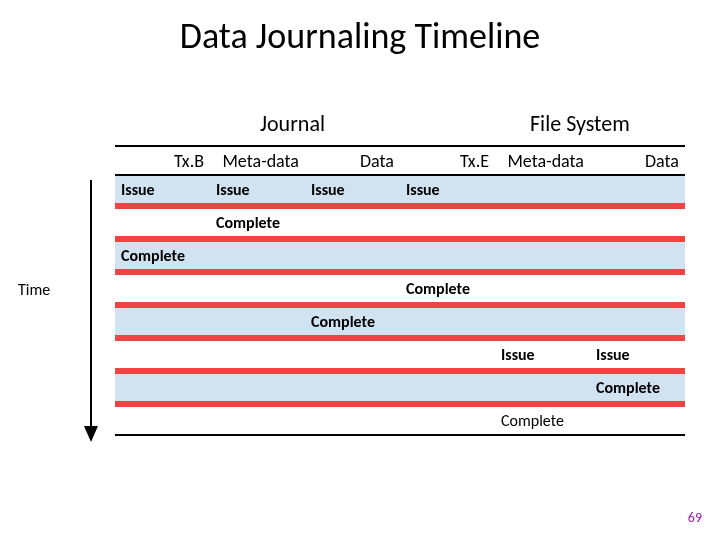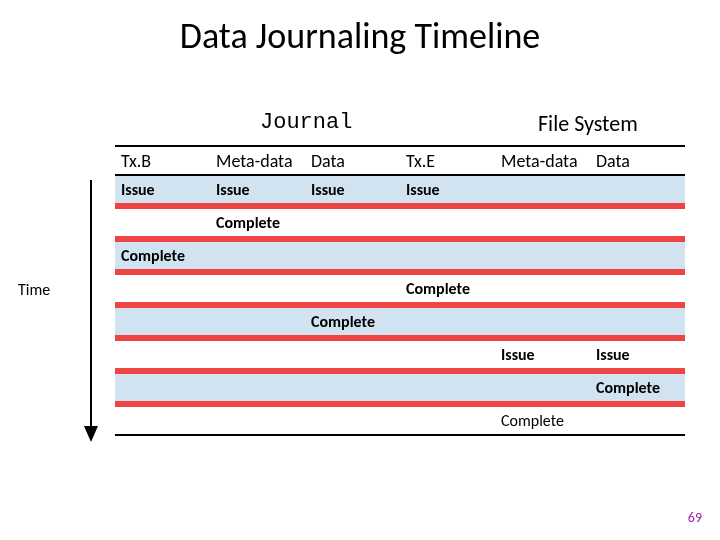--- a/index.html
+++ b/index.html
@@ -41,21 +41,21 @@
   .tbl td {
     height: 27px;
     padding: 0 6px;
     font-size: 16px;
     vertical-align: middle;
     white-space: nowrap;
   }
   .tbl tr.header td {
     font-weight: 400;
     font-size: 18px;
-    text-align: left;
+    text-align: right;
     margin-top: 10px;
   }
   .tbl tr.header {
     border-top: 2px solid #000;
     border-bottom: 2px solid #000;
   }
   .tbl tr.stripe-b { background: #d1e3f0; }
   .tbl tr.stripe-w { background: #ffffff; }
   .tbl tr.band { border-bottom: 6px solid #ef4444; font-weight: bold; }
   .tbl tr.bottom { border-bottom: 2px solid #000; }
@@ -91,22 +91,22 @@
     color: #a21caf;
   }
 </style>
 </head>
 <body>
 
 <div class="slide">
 
   <div class="title">Data Journaling Timeline</div>
 
-  <div class="section-label" style="left:260px; top:110px;font-family:Liberation Mono, monospace;">Journal</div>
-  <div class="section-label" style="left:530px; top:110px;margin-left:8px;">File System</div>
+  <div class="section-label" style="left:260px; top:110px;">Journal</div>
+  <div class="section-label" style="left:530px; top:110px;">File System</div>
 
   <div class="time-label">Time</div>
   <div class="arrow-shaft"></div>
   <div class="arrow-head"></div>
 
   <table class="tbl">
     <colgroup>
       <col style="width:95px">
         <col style="width:95px">
         <col style="width:95px">

